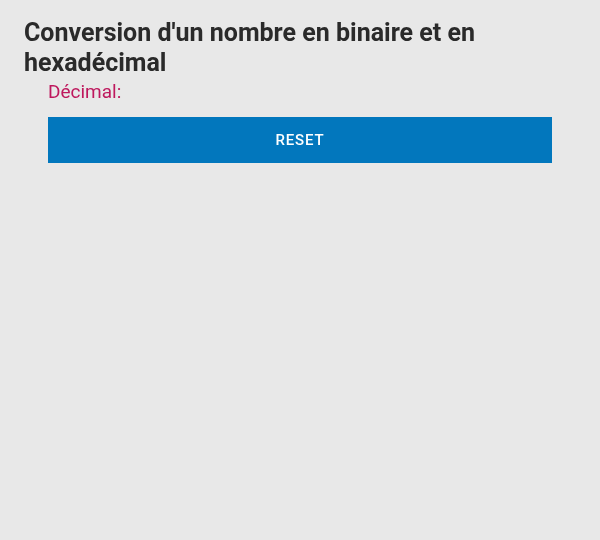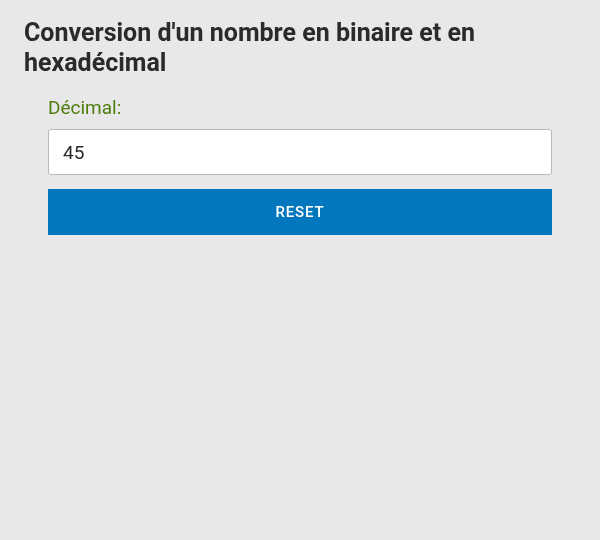--- a/index.html
+++ b/index.html
@@ -12,31 +12,31 @@
       background: #e8e8e8;
       width: 600px;
       height: 540px;
       padding: 18px 24px;
     }
     .title {
       font-size: 25px;
       font-weight: 700;
       color: #2a2a2a;
       line-height: 1.2;
-      margin-bottom: 18px;
+      margin-bottom: 2px;
     }
     .form-group {
       margin-bottom: 14px;
       padding-left: 24px;
       padding-right: 24px;
     }
     .label {
       display: block;
       font-size: 19px;
-      color: #4d7c0f;
+      color: #be185d;
       margin-bottom: 10px;
       font-weight: 400;
     }
     .input {
       width: 100%;
       height: 46px;
       padding: 8px 14px;
       font-size: 19px;
       color: #2a2a2a;
       background: #ffffff;
@@ -63,21 +63,20 @@
       font-family: inherit;
     }
   </style>
 </head>
 <body>
 
 <h1 class="title">Conversion d'un nombre en binaire et en hexadécimal</h1>
 
 <div class="form-group">
   <label class="label">Décimal:</label>
-  <input class="input" type="text" value="45" style="">
 </div>
 
 <div class="form-group">
 </div>
 
 <div class="form-group">
 </div>
 
 <div class="button-wrap">
   <button class="reset-btn">RESET</button>

